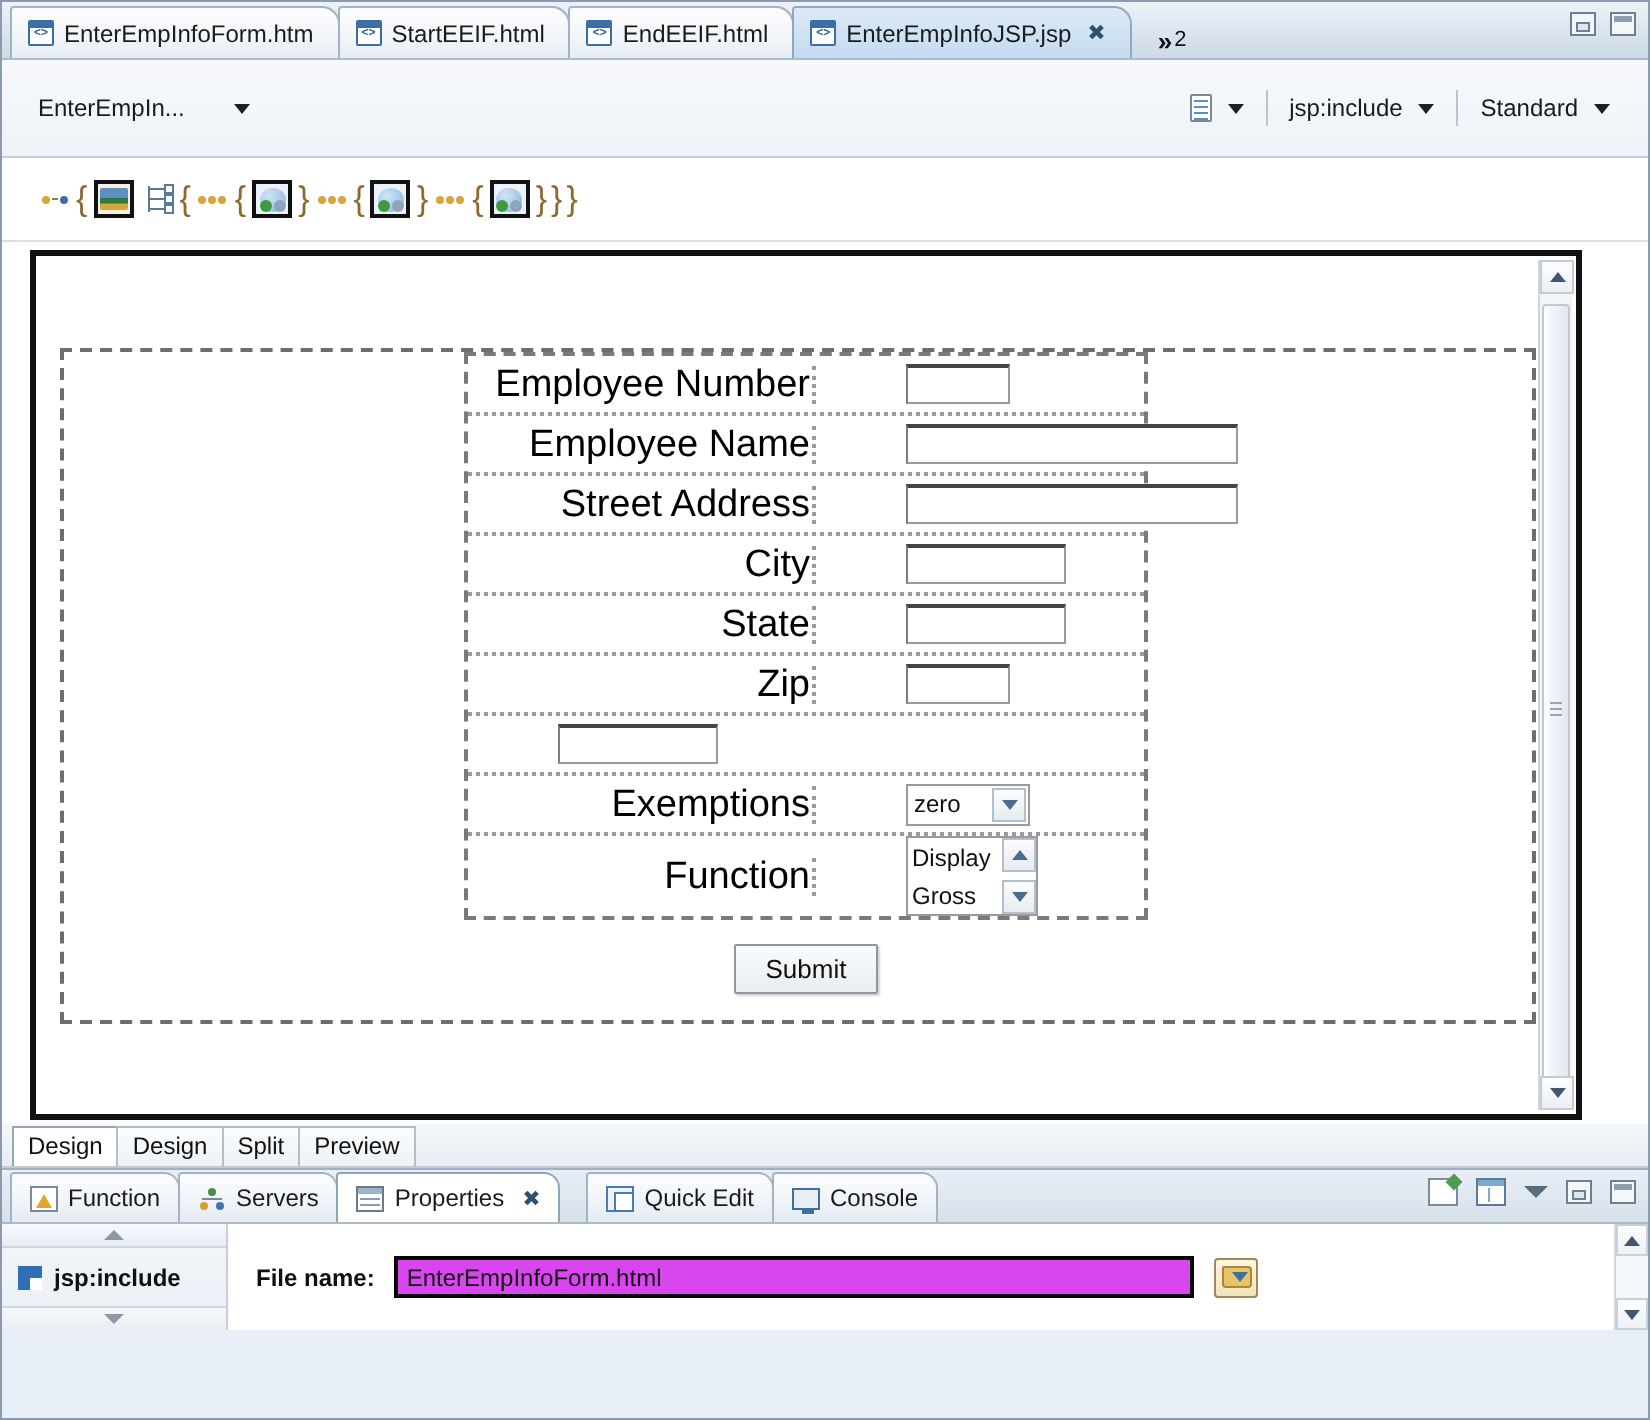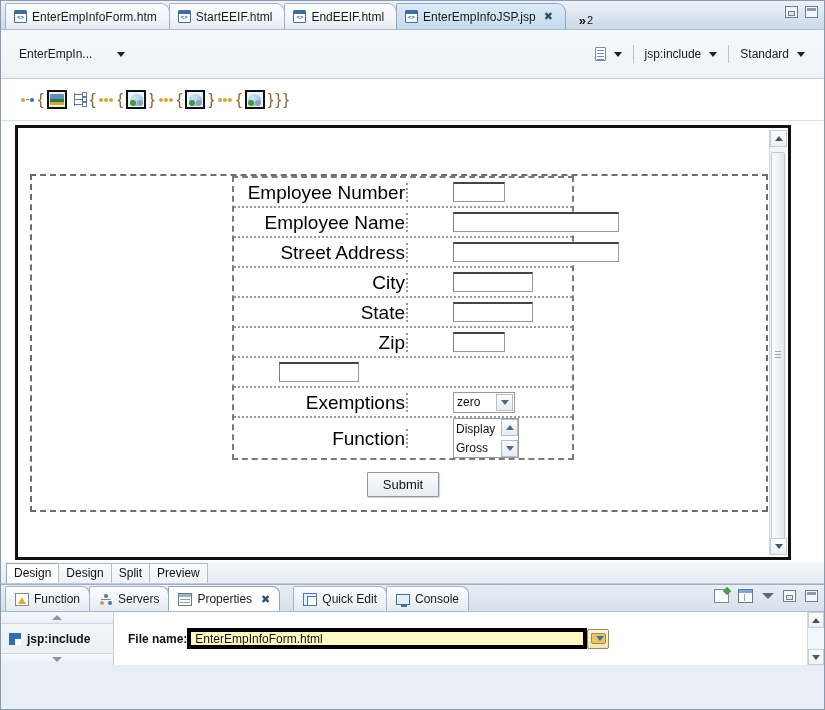--- a/index.html
+++ b/index.html
@@ -694,34 +694,34 @@
     right: 0; bottom: 0;
     width: 6px; height: 6px;
     background: #ffffff;
   }
   .props-right {
     flex: 1 1 auto;
     position: relative;
     display: flex;
     align-items: center;
     padding-left: 14px;
-    gap: 0;
+    gap: 10px;
     background: #ffffff;
   }
   .props-label {
     font-size: 12px;
     color: #111;
     font-weight: bold;
     font-family: "Liberation Sans", sans-serif;
   }
   .props-input {
     width: 400px;
     height: 21px;
-    border: 4px solid #000000;
-    background: #fef9c3;
+    border: 2px solid #000000;
+    background: #d946ef;
     font-size: 12px;
     color: #111;
     padding: 0 4px;
     font-family: "Liberation Sans", sans-serif;
     display: flex; align-items: center;
   }
   .browse-btn {
     width: 22px; height: 20px;
     border: 1px solid #9a8a5e;
     background: linear-gradient(to bottom, #fdf6e0 0%, #f2e3b8 100%);

